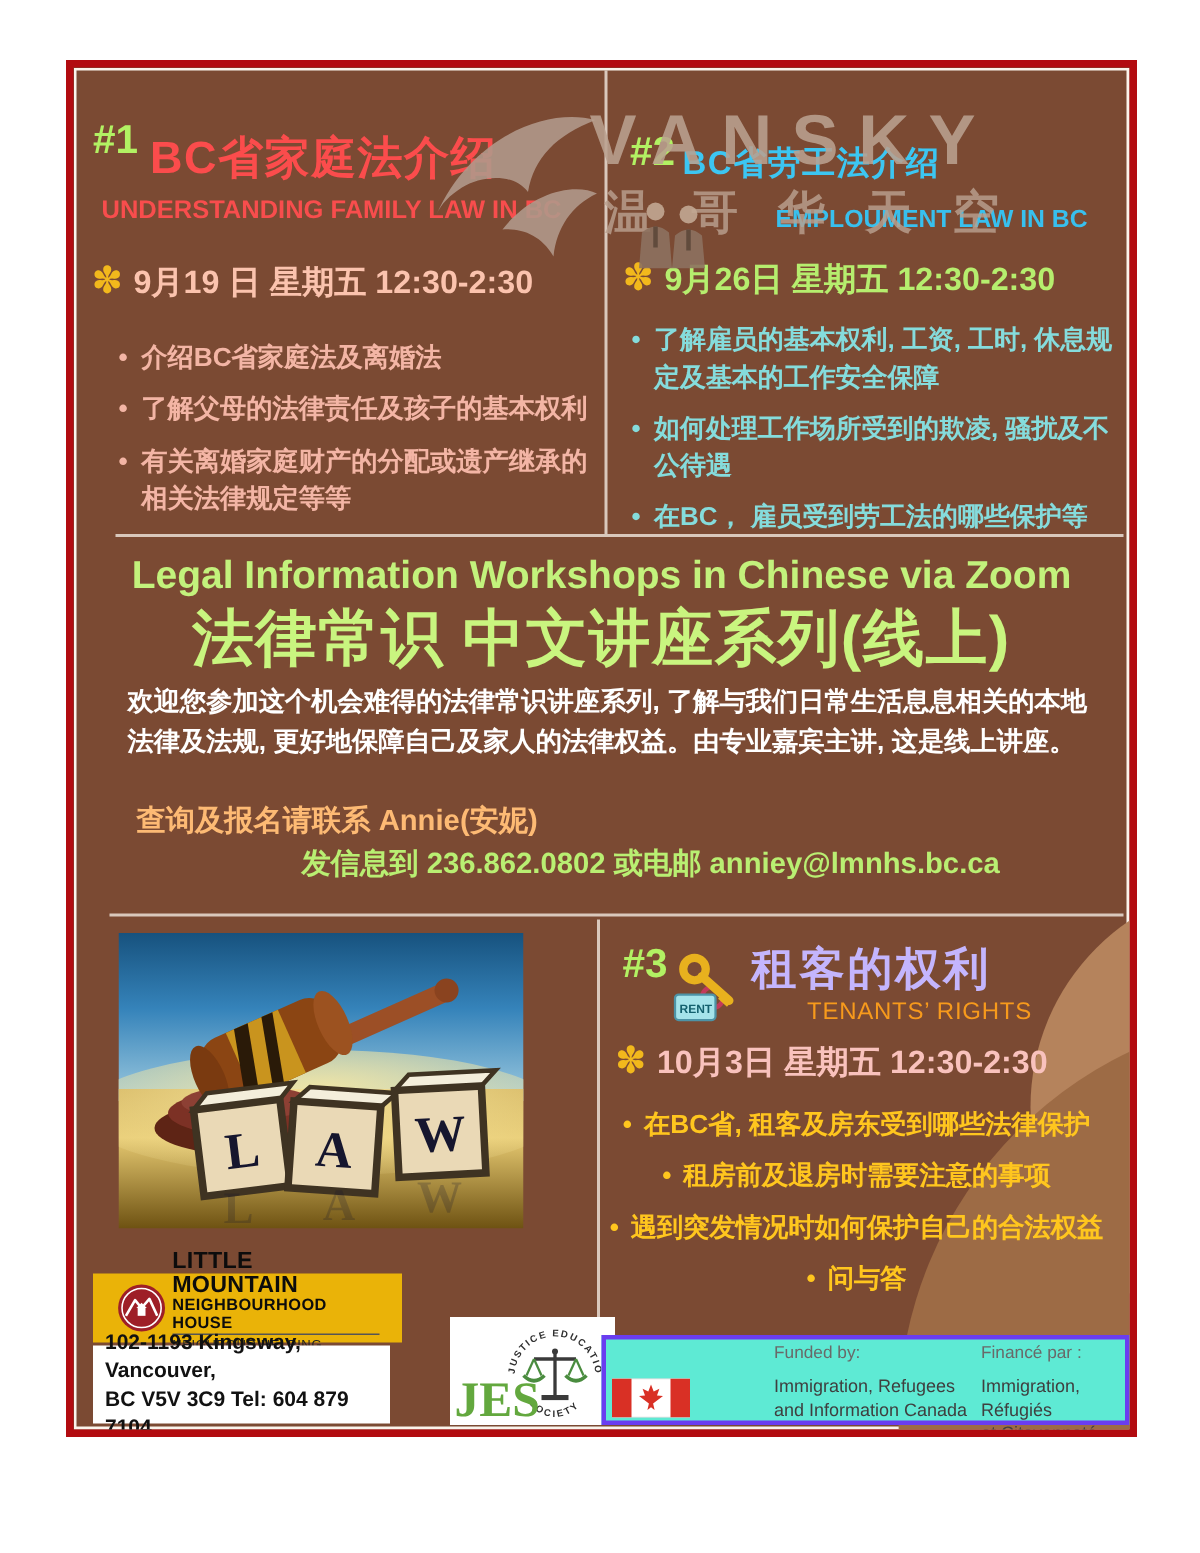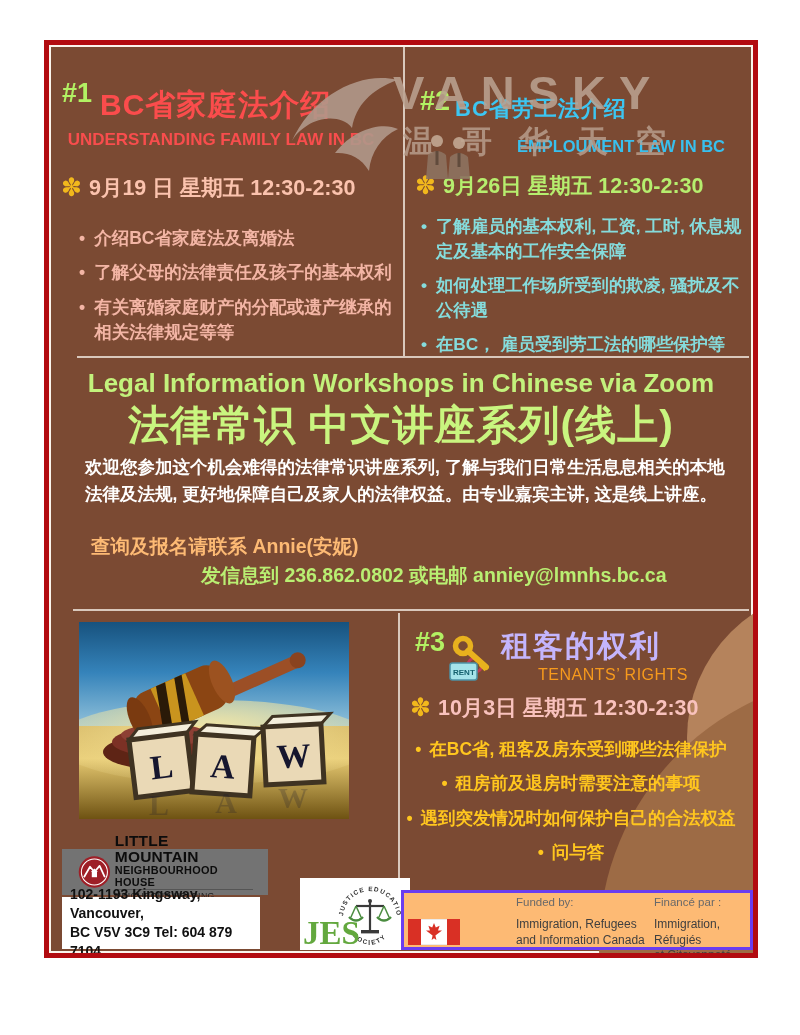--- a/index.html
+++ b/index.html
@@ -56,34 +56,34 @@
   .w3-title { left:452px; top:581px; font-size:30px; font-weight:800; color:#c4b5fd; letter-spacing:2px;font-family:Liberation Mono, monospace; }
   .w3-sub   { left:459px; top:621px; font-size:16px; font-weight:400; color:#f79a1c; letter-spacing:.5px;margin-left:30px; }
   .d3 { left:361px; top:648px; font-size:21.5px; color:#f9c2bd; }
   .b3 { left:334px; top:692px; width:376px; color:#ffc61e; font-size:17.5px; align-items:center; }
   .b3 .bullet { justify-content:center; gap:8px; }
 
   
   .gavel { left:30px; top:577px; width:270px; height:197px; }
 
   
-  .lm-box { left:13px; top:804px; width:206px; height:46px; background:#737373;
+  .lm-box { left:13px; top:804px; width:206px; height:46px; background:#eab308;
             display:flex; align-items:center; gap:3px; padding:2px 15px; box-sizing:border-box; }
   .lm-text { display:flex; flex-direction:column; }
   .lm1 { font-size:15.5px; font-weight:800; color:#0c0c0c; line-height:1.02; letter-spacing:.2px; }
   .lm2 { font-size:10.9px; font-weight:800; color:#0c0c0c; line-height:1.1; letter-spacing:.3px; }
   .lm3 { font-size:8.7px; color:#222222; letter-spacing:.4px; border-top:1.2px solid #555; padding-top:1px; margin-top:1px; }
 
   .addr-box { left:13px; top:852px; width:198px; height:52px; background:#ffffff;
               display:flex; flex-direction:column; justify-content:center; padding-left:8px;
               box-sizing:border-box; font-size:14px; font-weight:800; color:#111; line-height:1.35; }
 
   .jes-box { left:251px; top:833px; width:110px; height:72px; background:#ffffff; }
 
-  .fund-box { left:352px; top:845px; width:352px; height:60px; background:#fdba74;
+  .fund-box { left:352px; top:845px; width:352px; height:60px; background:#5eead4;
               border:3px solid #6a3df0; box-sizing:border-box; }
   .fund-label { position:absolute; top:3px; font-size:11.5px; color:#696969; }
   .fund-name  { position:absolute; top:24px; font-size:12px; color:#3f3f3f; line-height:1.3; }
   .fl-en { left:112px; } .fl-fr { left:250px; }
   .fn-en { left:112px; } .fn-fr { left:250px; }
   .flag-svg { position:absolute; left:4px; top:26px; }
 
   
   .watermark { position:absolute; inset:0; z-index:5; pointer-events:none; }
   .wm-brand   { left:344px; top:20px; font-size:47px; font-weight:800; letter-spacing:13px;

